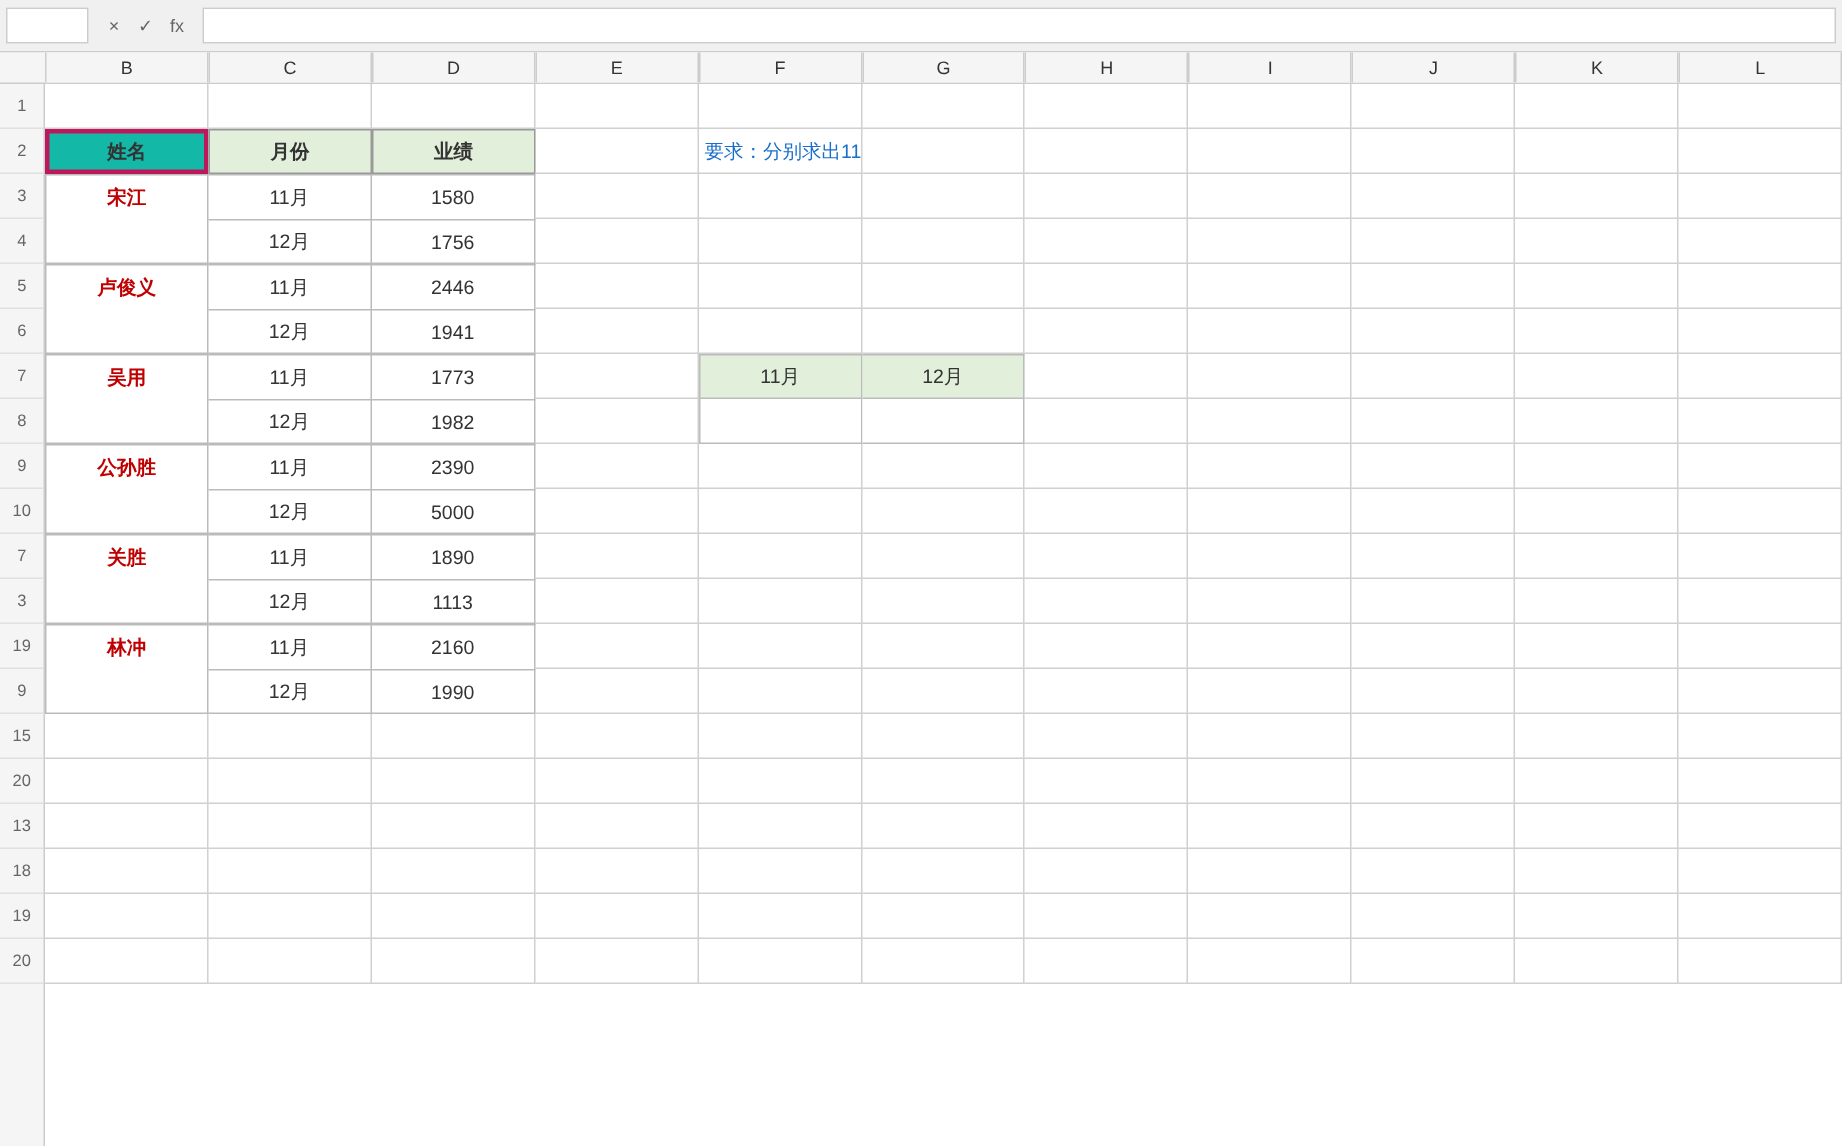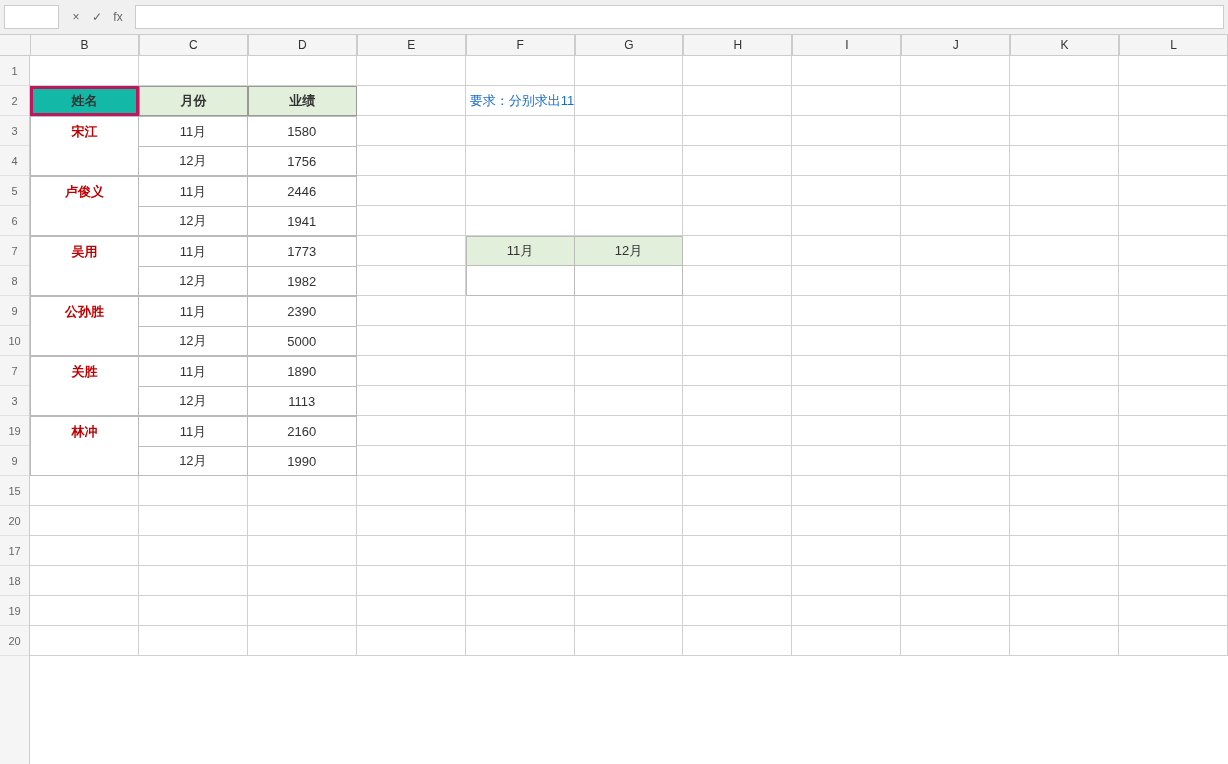--- a/index.html
+++ b/index.html
@@ -211,21 +211,21 @@
       <div class="row-num">7</div>
       <div class="row-num">8</div>
       <div class="row-num">9</div>
       <div class="row-num">10</div>
       <div class="row-num">7</div>
       <div class="row-num">3</div>
       <div class="row-num">19</div>
       <div class="row-num">9</div>
       <div class="row-num">15</div>
       <div class="row-num">20</div>
-      <div class="row-num">17</div>
+      <div class="row-num">13</div>
       <div class="row-num">18</div>
       <div class="row-num">19</div>
       <div class="row-num">20</div>
     </div>
 
     <div class="grid-cols" style="position:relative;">
 
       <div style="position:absolute; top:0; left:0; right:0; bottom:0;">
 
         <div class="grid-row">

